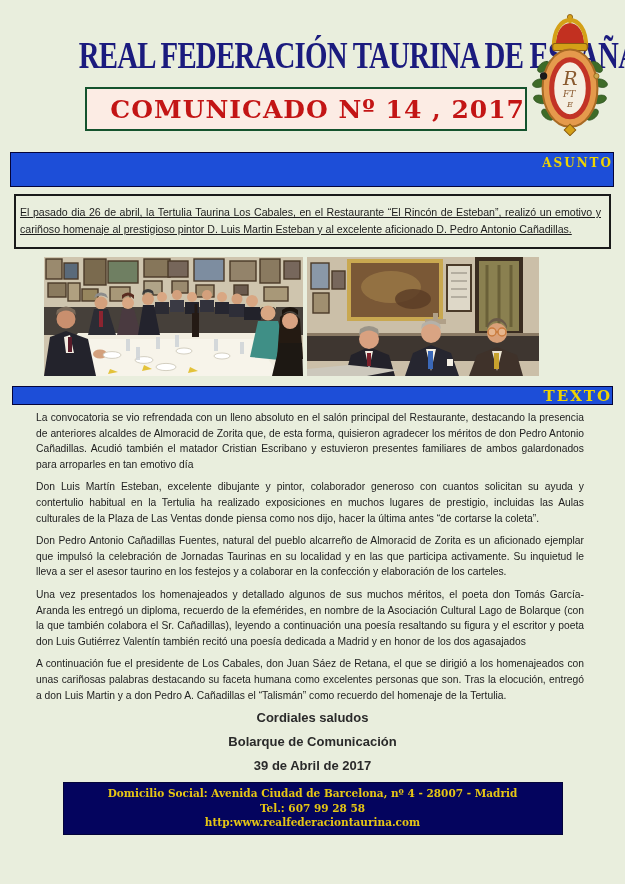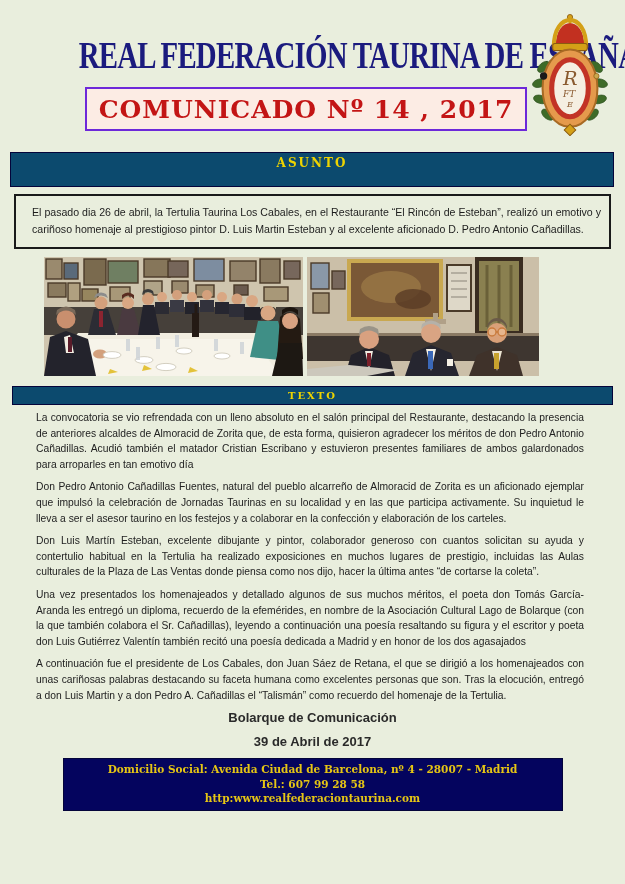--- a/index.html
+++ b/index.html
@@ -16,42 +16,42 @@
   .org-title{
     position:absolute;top:34px;left:22px;width:515px;
     text-align:center;white-space:nowrap;
     font-family:"Liberation Serif",serif;font-weight:bold;
     font-size:37px;color:#1b1b7e;
     transform:scaleX(0.78);transform-origin:50% 50%;
     letter-spacing:-1px;
   }
   .comunicado-box{
     position:absolute;top:87px;left:85px;width:438px;height:40px;
-    background:#fcece4;border:2px solid #6d28d9;
-    display:flex;align-items:center;justify-content:center;
+    background:#fcece4;border:2px solid #14532d;
+    display:flex;align-items:center;justify-content:flex-end;
     font-family:"DejaVu Serif",serif;font-weight:bold;
     font-size:25px;color:#c31515;letter-spacing:1px;
   }
   .crest{position:absolute;top:12px;right:16px;width:78px;height:124px;}
   
   .bar{
-    background:#0c4a6e;color:#eed400;
+    background:#1d4ed8;color:#eed400;
     font-family:"DejaVu Serif",serif;font-weight:bold;
-    text-align:center;letter-spacing:2px;
+    text-align:right;letter-spacing:2px;
     border:1px solid #04043a;
   }
   .bar-asunto{margin:0 11px 7px 10px;height:35px;font-size:12px;padding-top:3px;box-sizing:border-box;}
-  .bar-texto{margin:0 12px 5px 12px;height:19px;line-height:18px;font-size:10px;box-sizing:border-box;}
+  .bar-texto{margin:0 12px 5px 12px;height:19px;line-height:18px;font-size:15px;box-sizing:border-box;}
   
   .asunto-box{
     margin:0 14px 8px 14px;
     border:2px solid #1a1a1a;
-    padding:8px 8px 10px 16px;
+    padding:8px 8px 10px 4px;
     font-size:10.6px;line-height:16.5px;
-    text-align:justify;color:#1d1d1d;
+    text-align:justify;color:#1d1d1d;text-decoration:underline;
   }
   
   .photos{margin:0 0 10px 44px;display:flex;gap:4px;height:119px;}
   .photos svg{display:block;}
   
   .texto-body{margin:0 33px 0 36px;font-size:10.3px;line-height:15.6px;text-align:justify;color:#222;}
   .texto-body p{margin:0 8px 7px 0;}
   
   .closing{text-align:center;font-weight:bold;font-size:13px;color:#2a2a2a;margin-top:4px;}
   .closing div{margin:0 0 9px 0;line-height:15px;}
@@ -281,27 +281,28 @@
       <polygon points="0,119 0,112 42,108 92,113 60,119" fill="#ccc8bc"></polygon>
     </svg>
   </div>
 
   <div class="bar bar-texto">
     <span>TEXTO</span>
   </div>
 
   <div class="texto-body">
     <p>La convocatoria se vio refrendada con un lleno absoluto en el salón principal del Restaurante, destacando la presencia de anteriores alcaldes de Almoracid de Zorita que, de esta forma, quisieron agradecer los méritos de don Pedro Antonio Cañadillas. Acudió también el matador Cristian Escribano y estuvieron presentes familiares de ambos galardonados para arroparles en tan emotivo día</p>
+    <p>Don Luis Martín Esteban, excelente dibujante y pintor, colaborador generoso con cuantos solicitan su ayuda y contertulio habitual en la Tertulia ha realizado exposiciones en muchos lugares de prestigio, incluidas las Aulas culturales de la Plaza de Las Ventas donde piensa como nos dijo, hacer la última antes “de cortarse la coleta”.</p>
     <p>Don Pedro Antonio Cañadillas Fuentes, natural del pueblo alcarreño de Almoracid de Zorita es un aficionado ejemplar que impulsó la celebración de Jornadas Taurinas en su localidad y en las que participa activamente. Su inquietud le lleva a ser el asesor taurino en los festejos y a colaborar en la confección y elaboración de los carteles.</p>
-    <p>Don Luis Martín Esteban, excelente dibujante y pintor, colaborador generoso con cuantos solicitan su ayuda y contertulio habitual en la Tertulia ha realizado exposiciones en muchos lugares de prestigio, incluidas las Aulas culturales de la Plaza de Las Ventas donde piensa como nos dijo, hacer la última antes “de cortarse la coleta”.</p>
     <p>Una vez presentados los homenajeados y detallado algunos de sus muchos méritos, el poeta don Tomás García-Aranda les entregó un diploma, recuerdo de la efemérides, en nombre de la Asociación Cultural Lago de Bolarque (con la que también colabora el Sr. Cañadillas), leyendo a continuación una poesía resaltando su figura y el escritor y poeta don Luis Gutiérrez Valentín también recitó una poesía dedicada a Madrid y en honor de los dos agasajados</p>
     <p>A continuación fue el presidente de Los Cabales, don Juan Sáez de Retana, el que se dirigió a los homenajeados con unas cariñosas palabras destacando su faceta humana como excelentes personas que son. Tras la elocución, entregó a don Luis Martin y a don Pedro A. Cañadillas el “Talismán” como recuerdo del homenaje de la Tertulia.</p>
   </div>
 
   <div class="closing">
+    <div>Cordiales saludos</div>
     <div>Bolarque de Comunicación</div>
     <div>39 de Abril de 2017</div>
   </div>
 
   <div class="footer">
     <div>Domicilio Social: Avenida Ciudad de Barcelona, nº 4 - 28007 - Madrid</div>
     <div>Tel.: 607 99 28 58</div>
     <div class="row3">
       <a href="#">http:www.realfederaciontaurina.com</a>
     </div>

